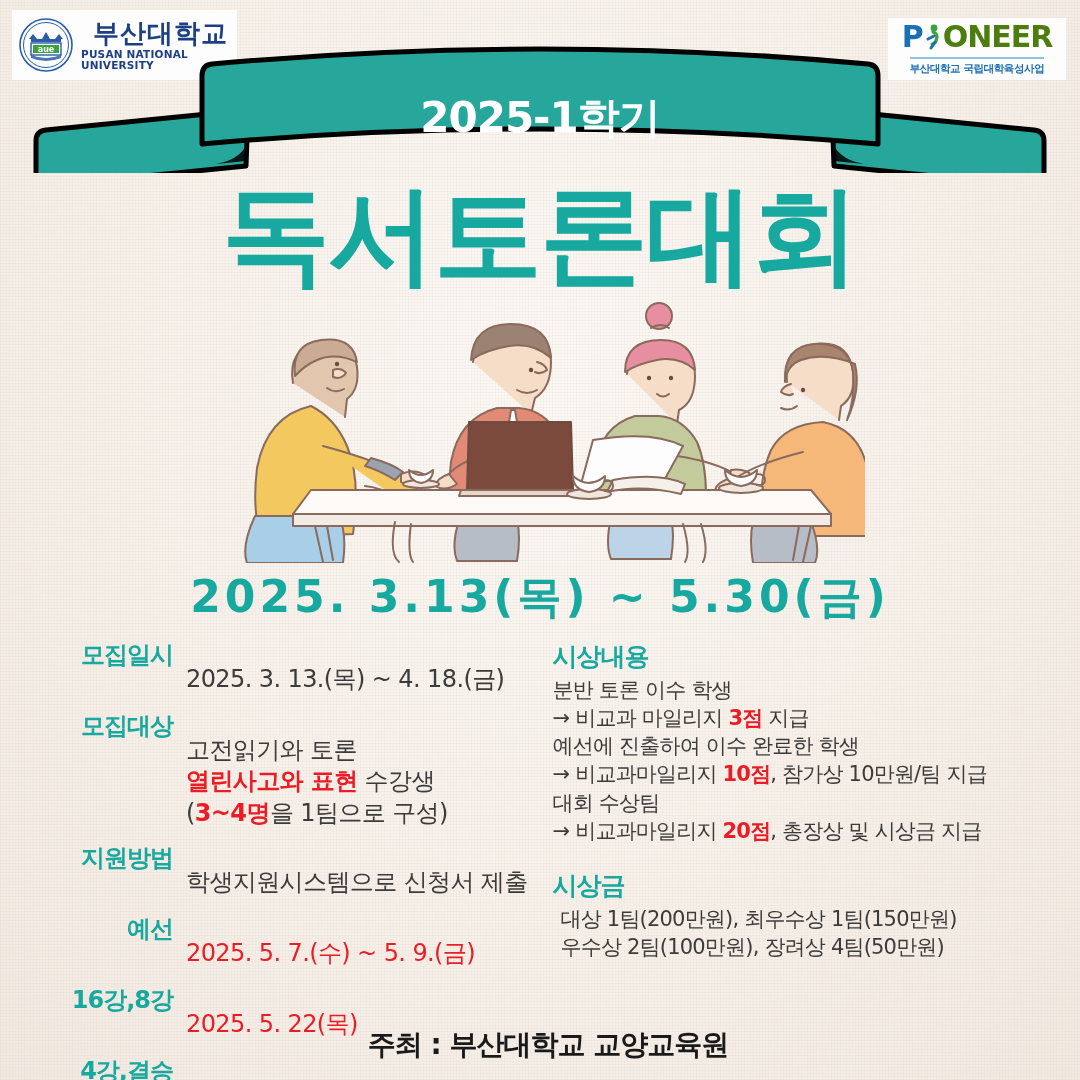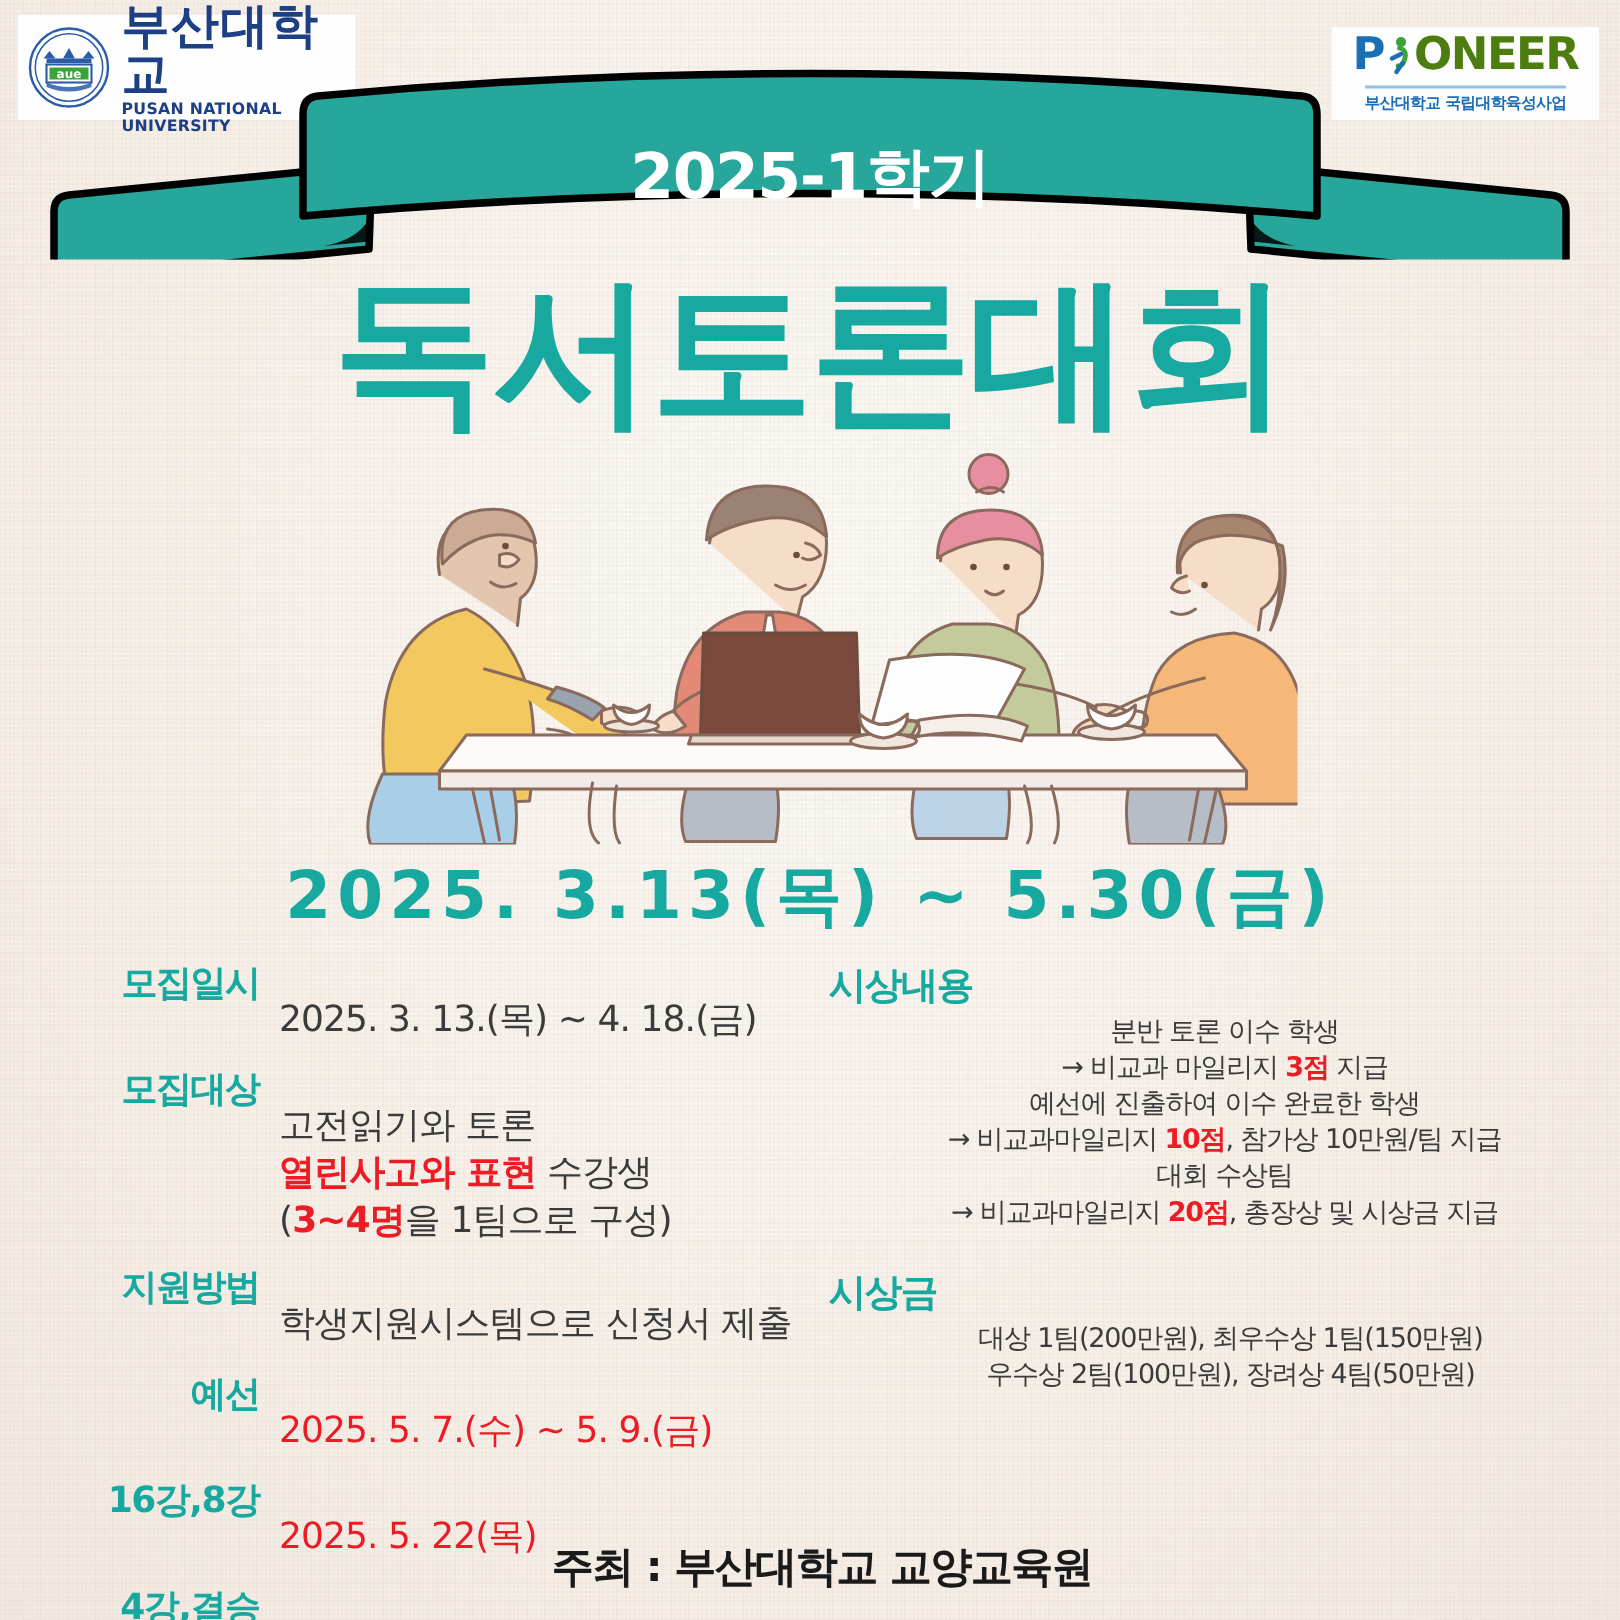--- a/index.html
+++ b/index.html
@@ -17,21 +17,21 @@
       repeating-linear-gradient(0deg, rgba(210,196,186,.10) 0 1px, transparent 1px 3px),
       repeating-linear-gradient(90deg, rgba(210,196,186,.10) 0 1px, transparent 1px 3px),
       radial-gradient(ellipse at 50% 35%, #fbf8f4 0%, #f6efe8 60%, #f1e9e1 100%);
   }
 
   
   .logo-pnu{ position:absolute; left:12px; top:10px; width:225px; height:70px;
              background:#fdfdfd; display:flex; align-items:center; gap:7px; padding:4px 6px;}
   .pnu-emblem{ width:56px; height:56px; flex:0 0 56px; position:relative; }
   .pnu-text{ display:flex; flex-direction:column; justify-content:center; line-height:1;}
-  .pnu-ko{ font-size:32px; font-weight:700; color:#1d3f84; letter-spacing:1px; }
+  .pnu-ko{ font-size:26px; font-weight:700; color:#1d3f84; letter-spacing:1px;margin-left:12px; }
   .pnu-en{ font-size:10.5px; font-weight:600; color:#1d3f84; letter-spacing:.2px; margin-top:3px;}
 
   .logo-pioneer{ position:absolute; right:14px; top:18px; width:178px; height:62px;
                  background:#fdfdfd; display:flex; flex-direction:column;
                  align-items:center; justify-content:center; }
   .pioneer-word{ font-size:30px; font-weight:800; letter-spacing:-1px; line-height:1;
                  display:flex; align-items:center;}
   .pio-p{ color:#1a6fb5; } .pio-rest{ color:#4d7c0f; }
   .pio-run{ width:20px; height:28px; position:relative; }
   .pioneer-sub{ font-size:10.5px; font-weight:700; color:#1a6fb5; margin-top:5px;
@@ -65,21 +65,21 @@
         font-size:24px; font-weight:800; color:#17a99f; letter-spacing:-1px;
         line-height:1.28; }
   .val{ font-size:24px; color:#3b3b3b; line-height:1.3; letter-spacing:-.6px;margin-top:24px; }
   .val .red{ color:#ec1c24; font-weight:600; }
   .val.red-all{ color:#ec1c24; }
   .row.tight{ margin-bottom:4px; }
   .row.gap{ margin-bottom:16px; }
 
   .sec-head{ font-size:25px; font-weight:800; color:#17a99f; letter-spacing:-1px;
              margin-bottom:3px; }
-  .sec-body{ font-size:18px; color:#3b3b3b; line-height:1.34; letter-spacing:-.8px;text-align:center; }
+  .sec-body{ font-size:21px; color:#3b3b3b; line-height:1.34; letter-spacing:-.8px; }
   .sec-body .red{ color:#ec1c24; font-weight:600; }
   .sec-gap{ height:24px; }
   .indent{ padding-left:8px; }
 
   
   .footer{ position:absolute; left:16px; right:0; bottom:16px; text-align:center;
            font-size:28px; font-weight:800; color:#1a1a1a; letter-spacing:-1px; }
 </style>
 </head>
 <body>

